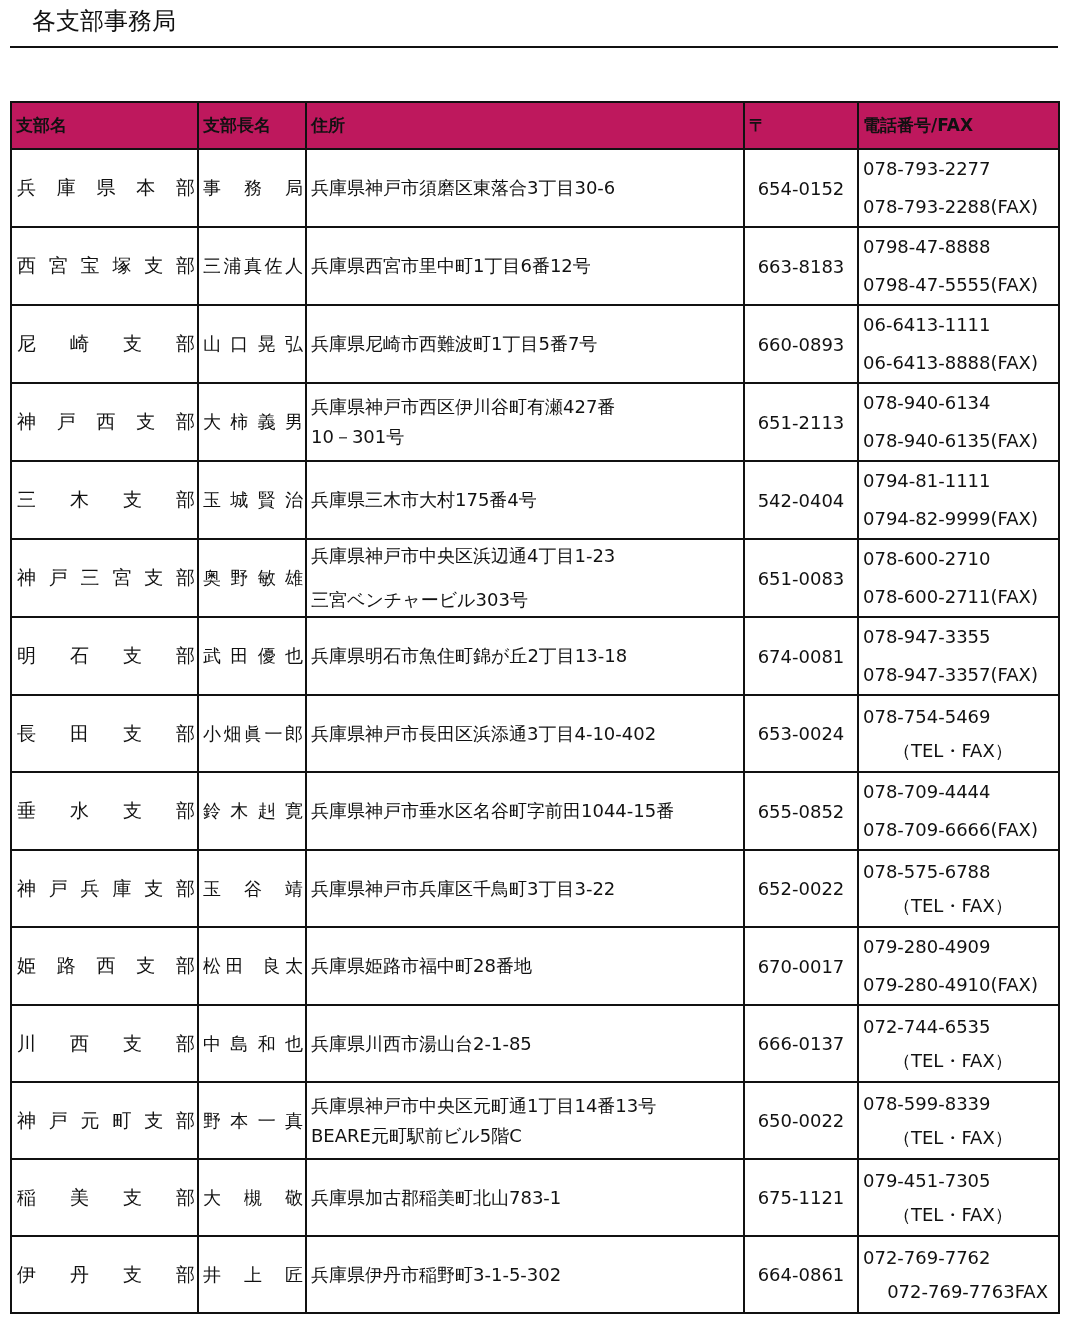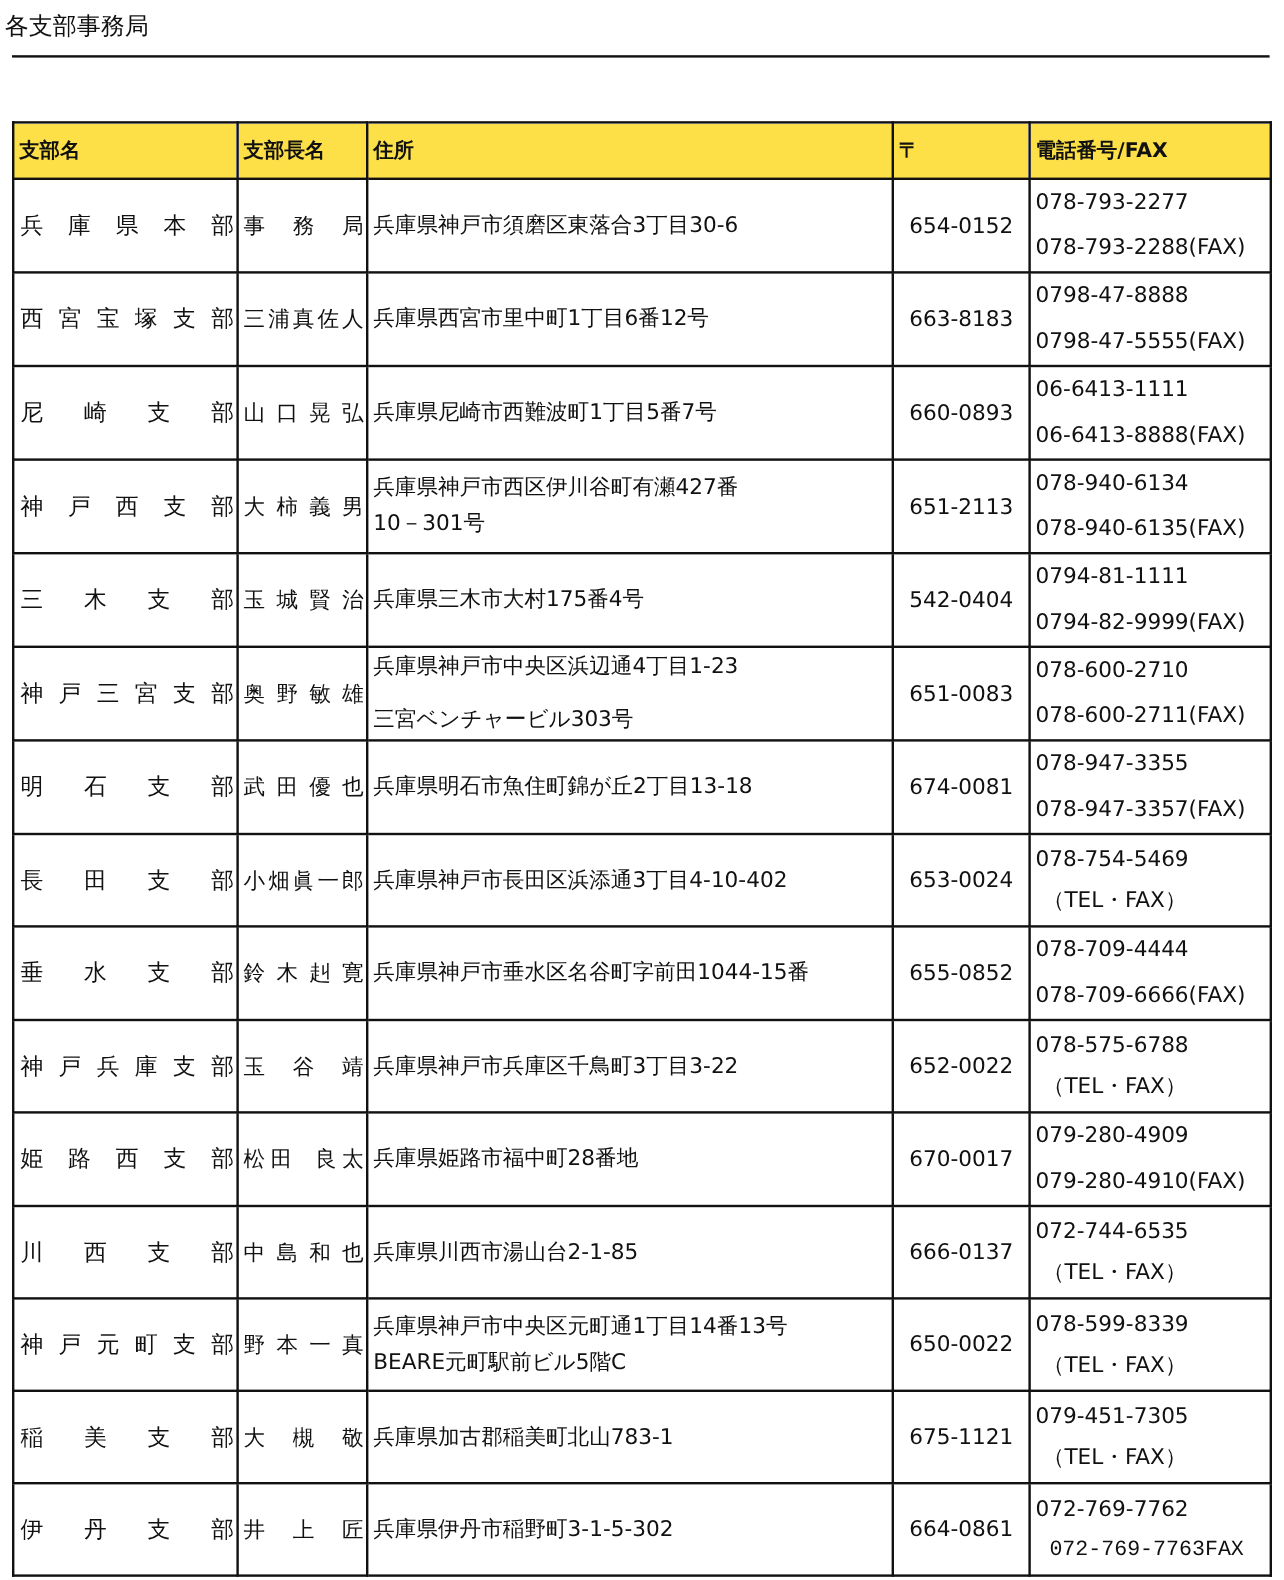--- a/index.html
+++ b/index.html
@@ -10,23 +10,23 @@
     body {
       width: 1070px;
       height: 1317px;
       position: relative;
       overflow: hidden;
       font-family: "DejaVu Sans", "Liberation Sans", sans-serif;
       color: #111111;
     }
     .page-title {
       position: absolute;
-      left: 4px;
+      left: 32px;
       top: 4px;
-      font-size: 20px;
+      font-size: 24px;
       font-weight: normal;
       letter-spacing: 0px;
       margin: 0;
       line-height: 34px;
     }
     .title-rule {
       position: absolute;
       left: 10px;
       top: 46px;
       width: 1048px;
@@ -47,21 +47,21 @@
       border: 2px solid #111111;
       padding: 0;
       vertical-align: middle;
       font-size: 18px;
       overflow: hidden;
     }
     table.branches thead tr {
       height: 47px;
     }
     table.branches thead th {
-      background: #fde047;
+      background: #be185d;
       text-align: left;
       font-weight: bold;
       padding-left: 4px;
       font-size: 17px;
     }
     table.branches tbody tr {
       height: 77px;
     }
     col.c-name { width: 187px; }
     col.c-chief { width: 108px; }
@@ -95,22 +95,22 @@
       white-space: nowrap;
       margin-left: 17px;
     }
     td.tel-cell {
       padding-left: 4px !important;
       white-space: nowrap;
       line-height: 38px;
     }
     td.tel-cell .line { display: block; }
     td.tel-cell.telfax { line-height: 34px; }
-    td.tel-cell .indent { padding-left: 6px; }
-    td.tel-cell .fax-tail { display: flex; justify-content: center; padding-right: 10px; font-family: Liberation Mono, monospace; }
+    td.tel-cell .indent { padding-left: 6px; margin-left: 24px; }
+    td.tel-cell .fax-tail { display: flex; justify-content: flex-end; padding-right: 10px; }
   </style>
 </head>
 <body>
 
 <h1 class="page-title">各支部事務局</h1>
 <div class="title-rule"></div>
 
 <table class="branches">
   <colgroup>
     <col class="c-name">

